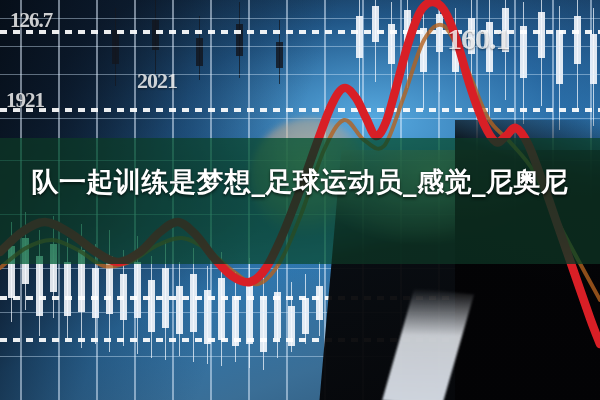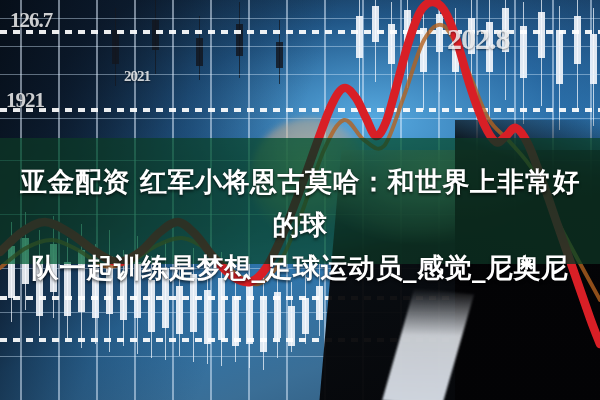--- a/index.html
+++ b/index.html
@@ -316,25 +316,24 @@
   <div class="suit-shirt"></div>
 
   <svg class="curve-svg" viewBox="0 0 600 400" preserveAspectRatio="none">
     <path id="ma-path" fill="none" stroke="#b3621f" stroke-width="4" stroke-linecap="round" stroke-linejoin="round" opacity="0.80" d="M 0 268 C 4.3 264.7, 17.3 252.7, 26 248 C 34.7 243.3, 43.3 239.7, 52 240 C 60.7 240.3, 69.3 245.7, 78 250 C 86.7 254.3, 95.3 264.0, 104 266 C 112.7 268.0, 121.3 265.3, 130 262 C 138.7 258.7, 147.3 250.0, 156 246 C 164.7 242.0, 173.3 237.3, 182 238 C 190.7 238.7, 199.3 244.3, 208 250 C 216.7 255.7, 225.7 266.3, 234 272 C 242.3 277.7, 250.3 285.7, 258 284 C 265.7 282.3, 272.7 274.0, 280 262 C 287.3 250.0, 294.7 230.7, 302 212 C 309.3 193.3, 317.0 165.3, 324 150 C 331.0 134.7, 337.3 121.7, 344 120 C 350.7 118.3, 357.3 135.7, 364 140 C 370.7 144.3, 377.3 153.3, 384 146 C 390.7 138.7, 397.3 113.7, 404 96 C 410.7 78.3, 417.3 51.7, 424 40 C 430.7 28.3, 437.0 21.7, 444 26 C 451.0 30.3, 458.7 50.7, 466 66 C 473.3 81.3, 480.7 105.3, 488 118 C 495.3 130.7, 502.3 133.0, 510 142 C 517.7 151.0, 525.7 158.0, 534 172 C 542.3 186.0, 549.0 204.7, 560 226 C 571.0 247.3, 593.3 287.7, 600 300"></path>
     <path id="trend-path" fill="none" stroke="#d81f26" stroke-width="8.5" stroke-linecap="round" stroke-linejoin="round" d="M 0 252 C 3.7 248.7, 14.5 237.0, 22 232 C 29.5 227.0, 37.0 221.8, 45 222 C 53.0 222.2, 61.5 228.0, 70 233 C 78.5 238.0, 88.0 247.2, 96 252 C 104.0 256.8, 110.7 262.0, 118 262 C 125.3 262.0, 133.0 257.0, 140 252 C 147.0 247.0, 153.7 237.0, 160 232 C 166.3 227.0, 172.0 221.5, 178 222 C 184.0 222.5, 190.0 229.0, 196 235 C 202.0 241.0, 208.0 251.2, 214 258 C 220.0 264.8, 226.0 272.0, 232 276 C 238.0 280.0, 244.3 283.3, 250 282 C 255.7 280.7, 260.7 275.7, 266 268 C 271.3 260.3, 276.3 249.0, 282 236 C 287.7 223.0, 294.0 206.0, 300 190 C 306.0 174.0, 312.7 154.3, 318 140 C 323.3 125.7, 327.7 112.7, 332 104 C 336.3 95.3, 340.0 89.0, 344 88 C 348.0 87.0, 352.3 93.0, 356 98 C 359.7 103.0, 362.7 111.7, 366 118 C 369.3 124.3, 372.7 135.3, 376 136 C 379.3 136.7, 382.7 130.0, 386 122 C 389.3 114.0, 392.3 101.0, 396 88 C 399.7 75.0, 404.0 56.7, 408 44 C 412.0 31.3, 416.0 19.0, 420 12 C 424.0 5.0, 428.0 2.3, 432 2 C 436.0 1.7, 440.0 4.0, 444 10 C 448.0 16.0, 451.7 25.3, 456 38 C 460.3 50.7, 465.3 71.7, 470 86 C 474.7 100.3, 479.7 114.7, 484 124 C 488.3 133.3, 492.3 140.0, 496 142 C 499.7 144.0, 502.7 138.3, 506 136 C 509.3 133.7, 512.3 126.7, 516 128 C 519.7 129.3, 523.7 135.3, 528 144 C 532.3 152.7, 537.0 166.3, 542 180 C 547.0 193.7, 552.7 210.7, 558 226 C 563.3 241.3, 568.7 256.7, 574 272 C 579.3 287.3, 585.7 306.0, 590 318 C 594.3 330.0, 598.3 339.7, 600 344"></path>
   </svg>
 
   <div id="axis-nums">
       <div class="axis-num" style="left: 10px; top: 8px; font-size: 21px;">126.7</div>
       <div class="axis-num" style="left: 6px; top: 88px; font-size: 21px;">1921</div>
-      <div class="axis-num" style="left: 124px; top: 68px; font-size: 15px;">2021</div>
-      <div class="axis-num" style="left: 447px; top: 22px; font-size: 30px;">202.8</div>
+      <div class="axis-num" style="left: 137px; top: 68px; font-size: 22px;">2021</div>
+      <div class="axis-num" style="left: 447px; top: 22px; font-size: 30px;">160.1</div>
     </div>
 
   <div class="green-band"></div>
   <div class="green-band2"></div>
 
   <div class="headline">
-    <span class="ln">亚金配资 红军小将恩古莫哈：和世界上非常好的球</span>
     <span class="ln">队一起训练是梦想_足球运动员_感觉_尼奥尼</span>
   </div>
 
 </div>
 
 </body></html>

